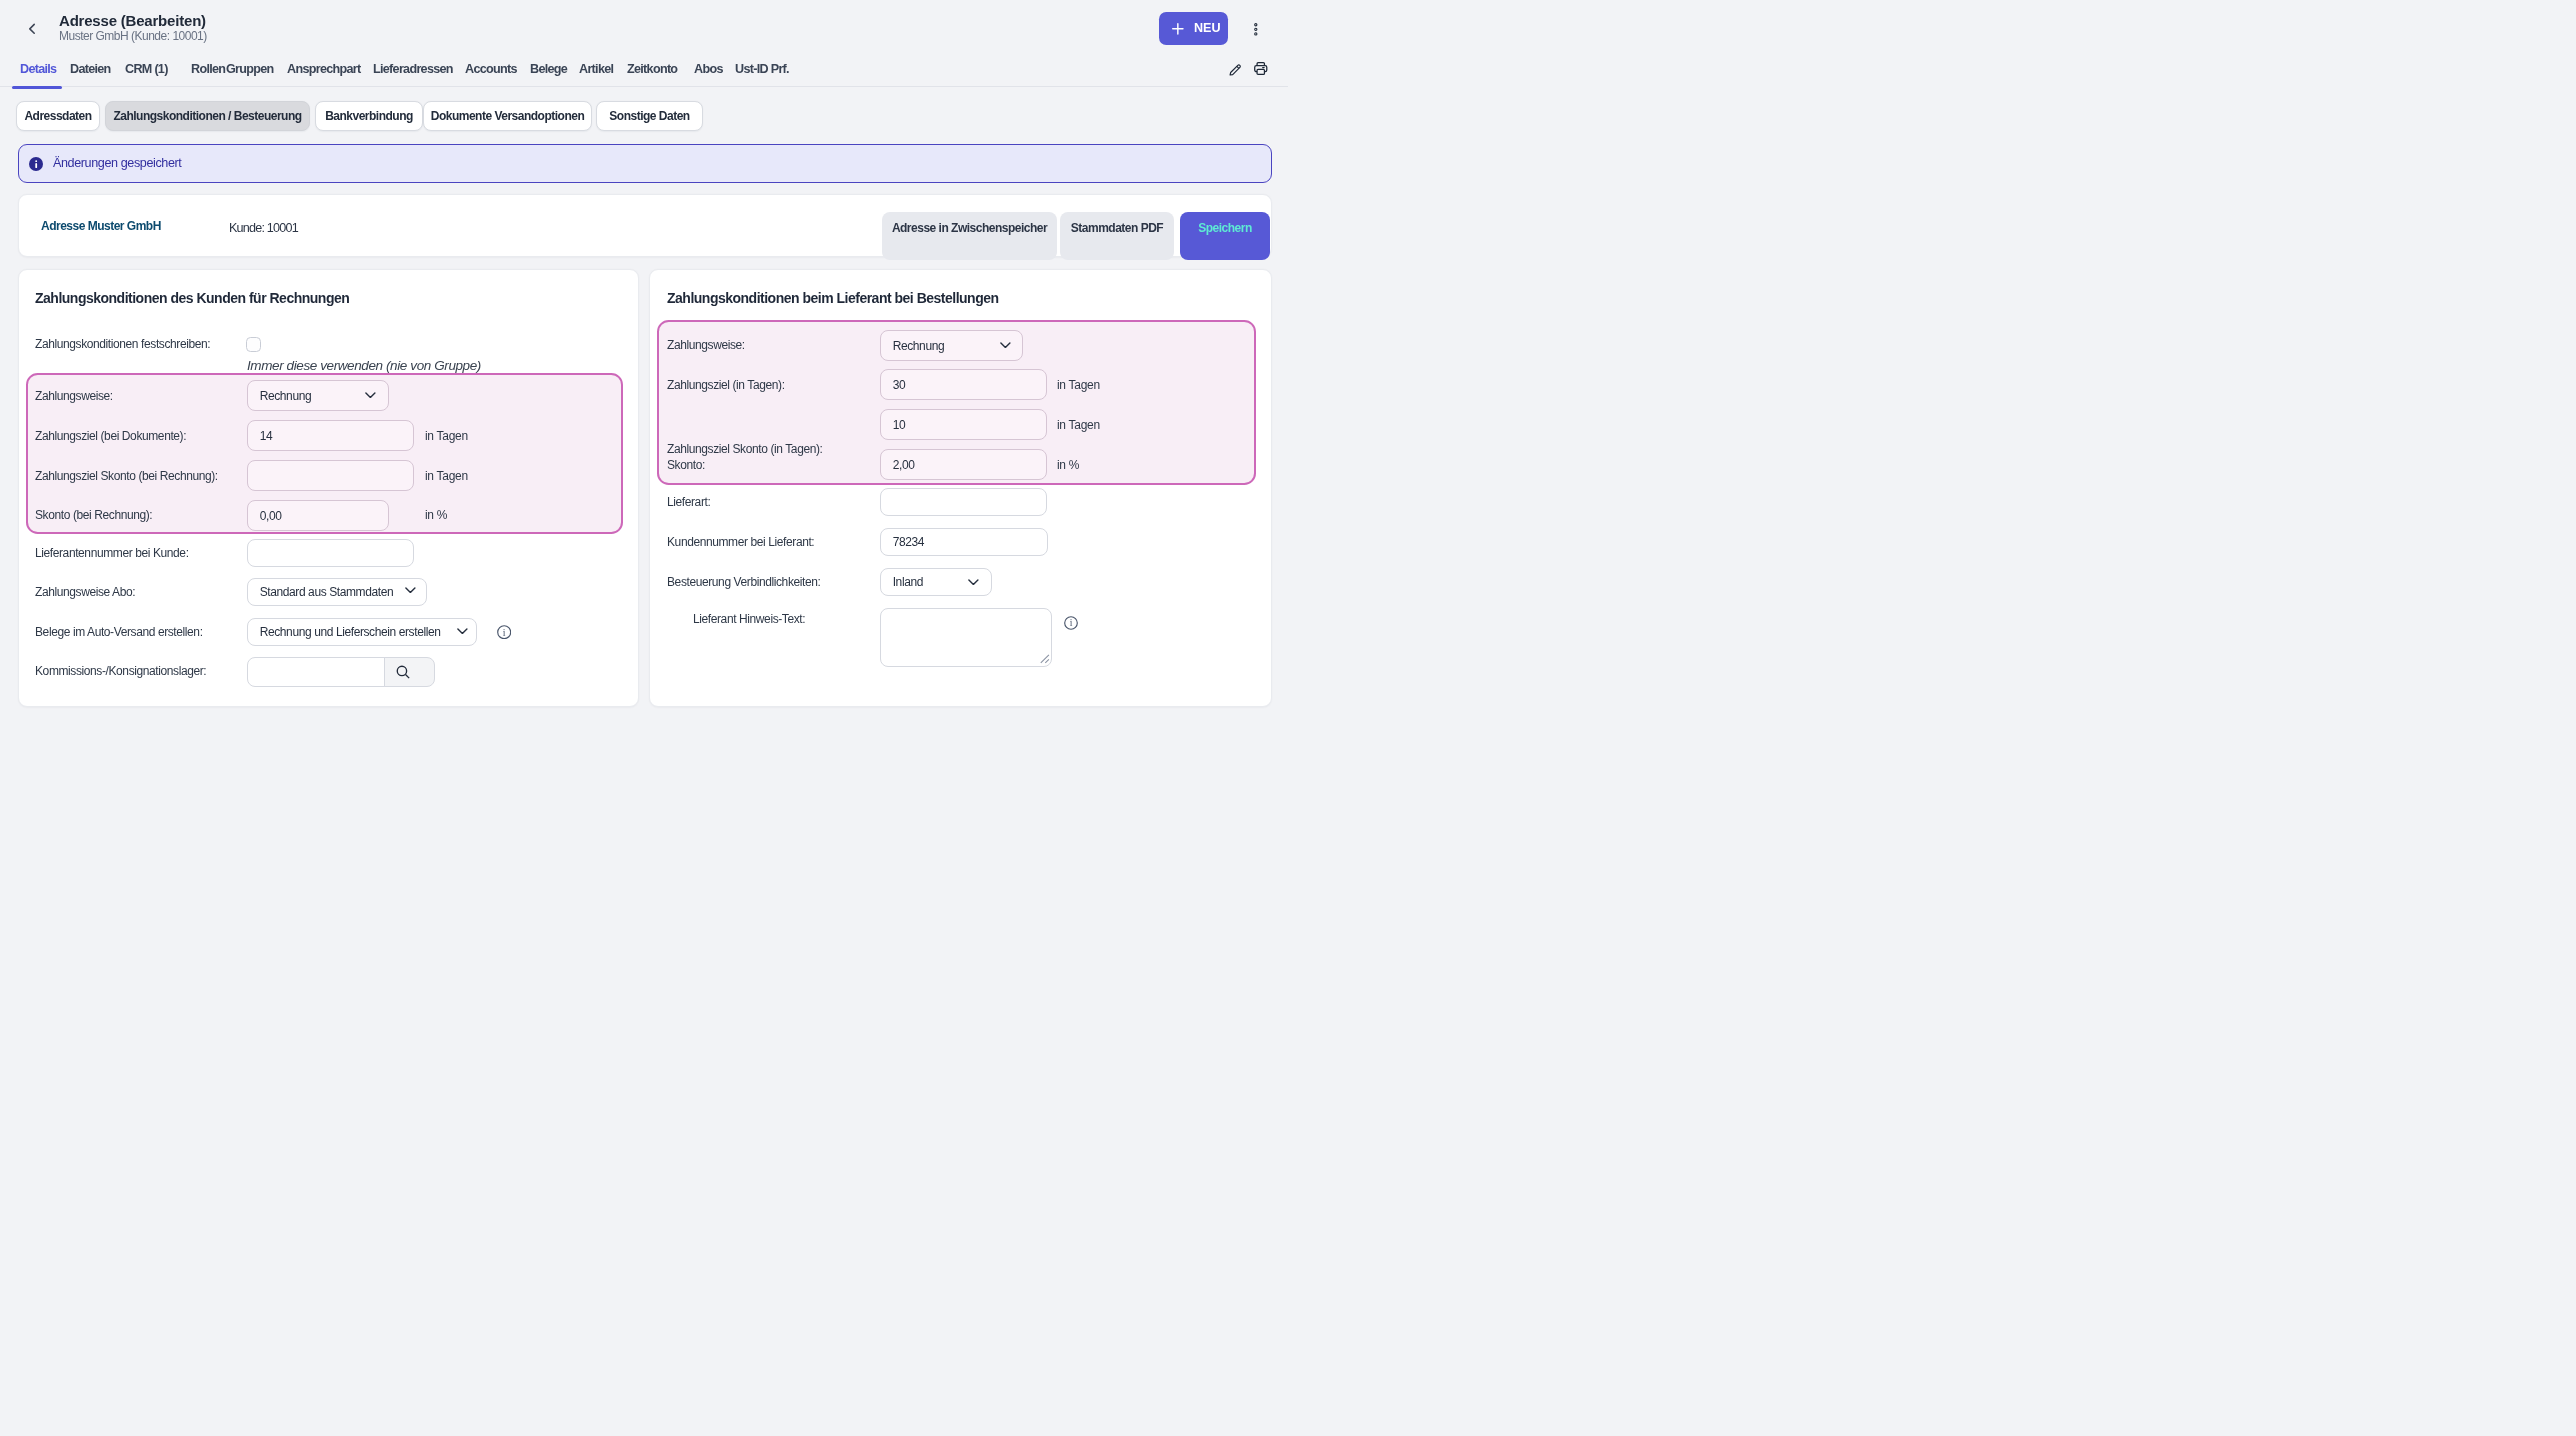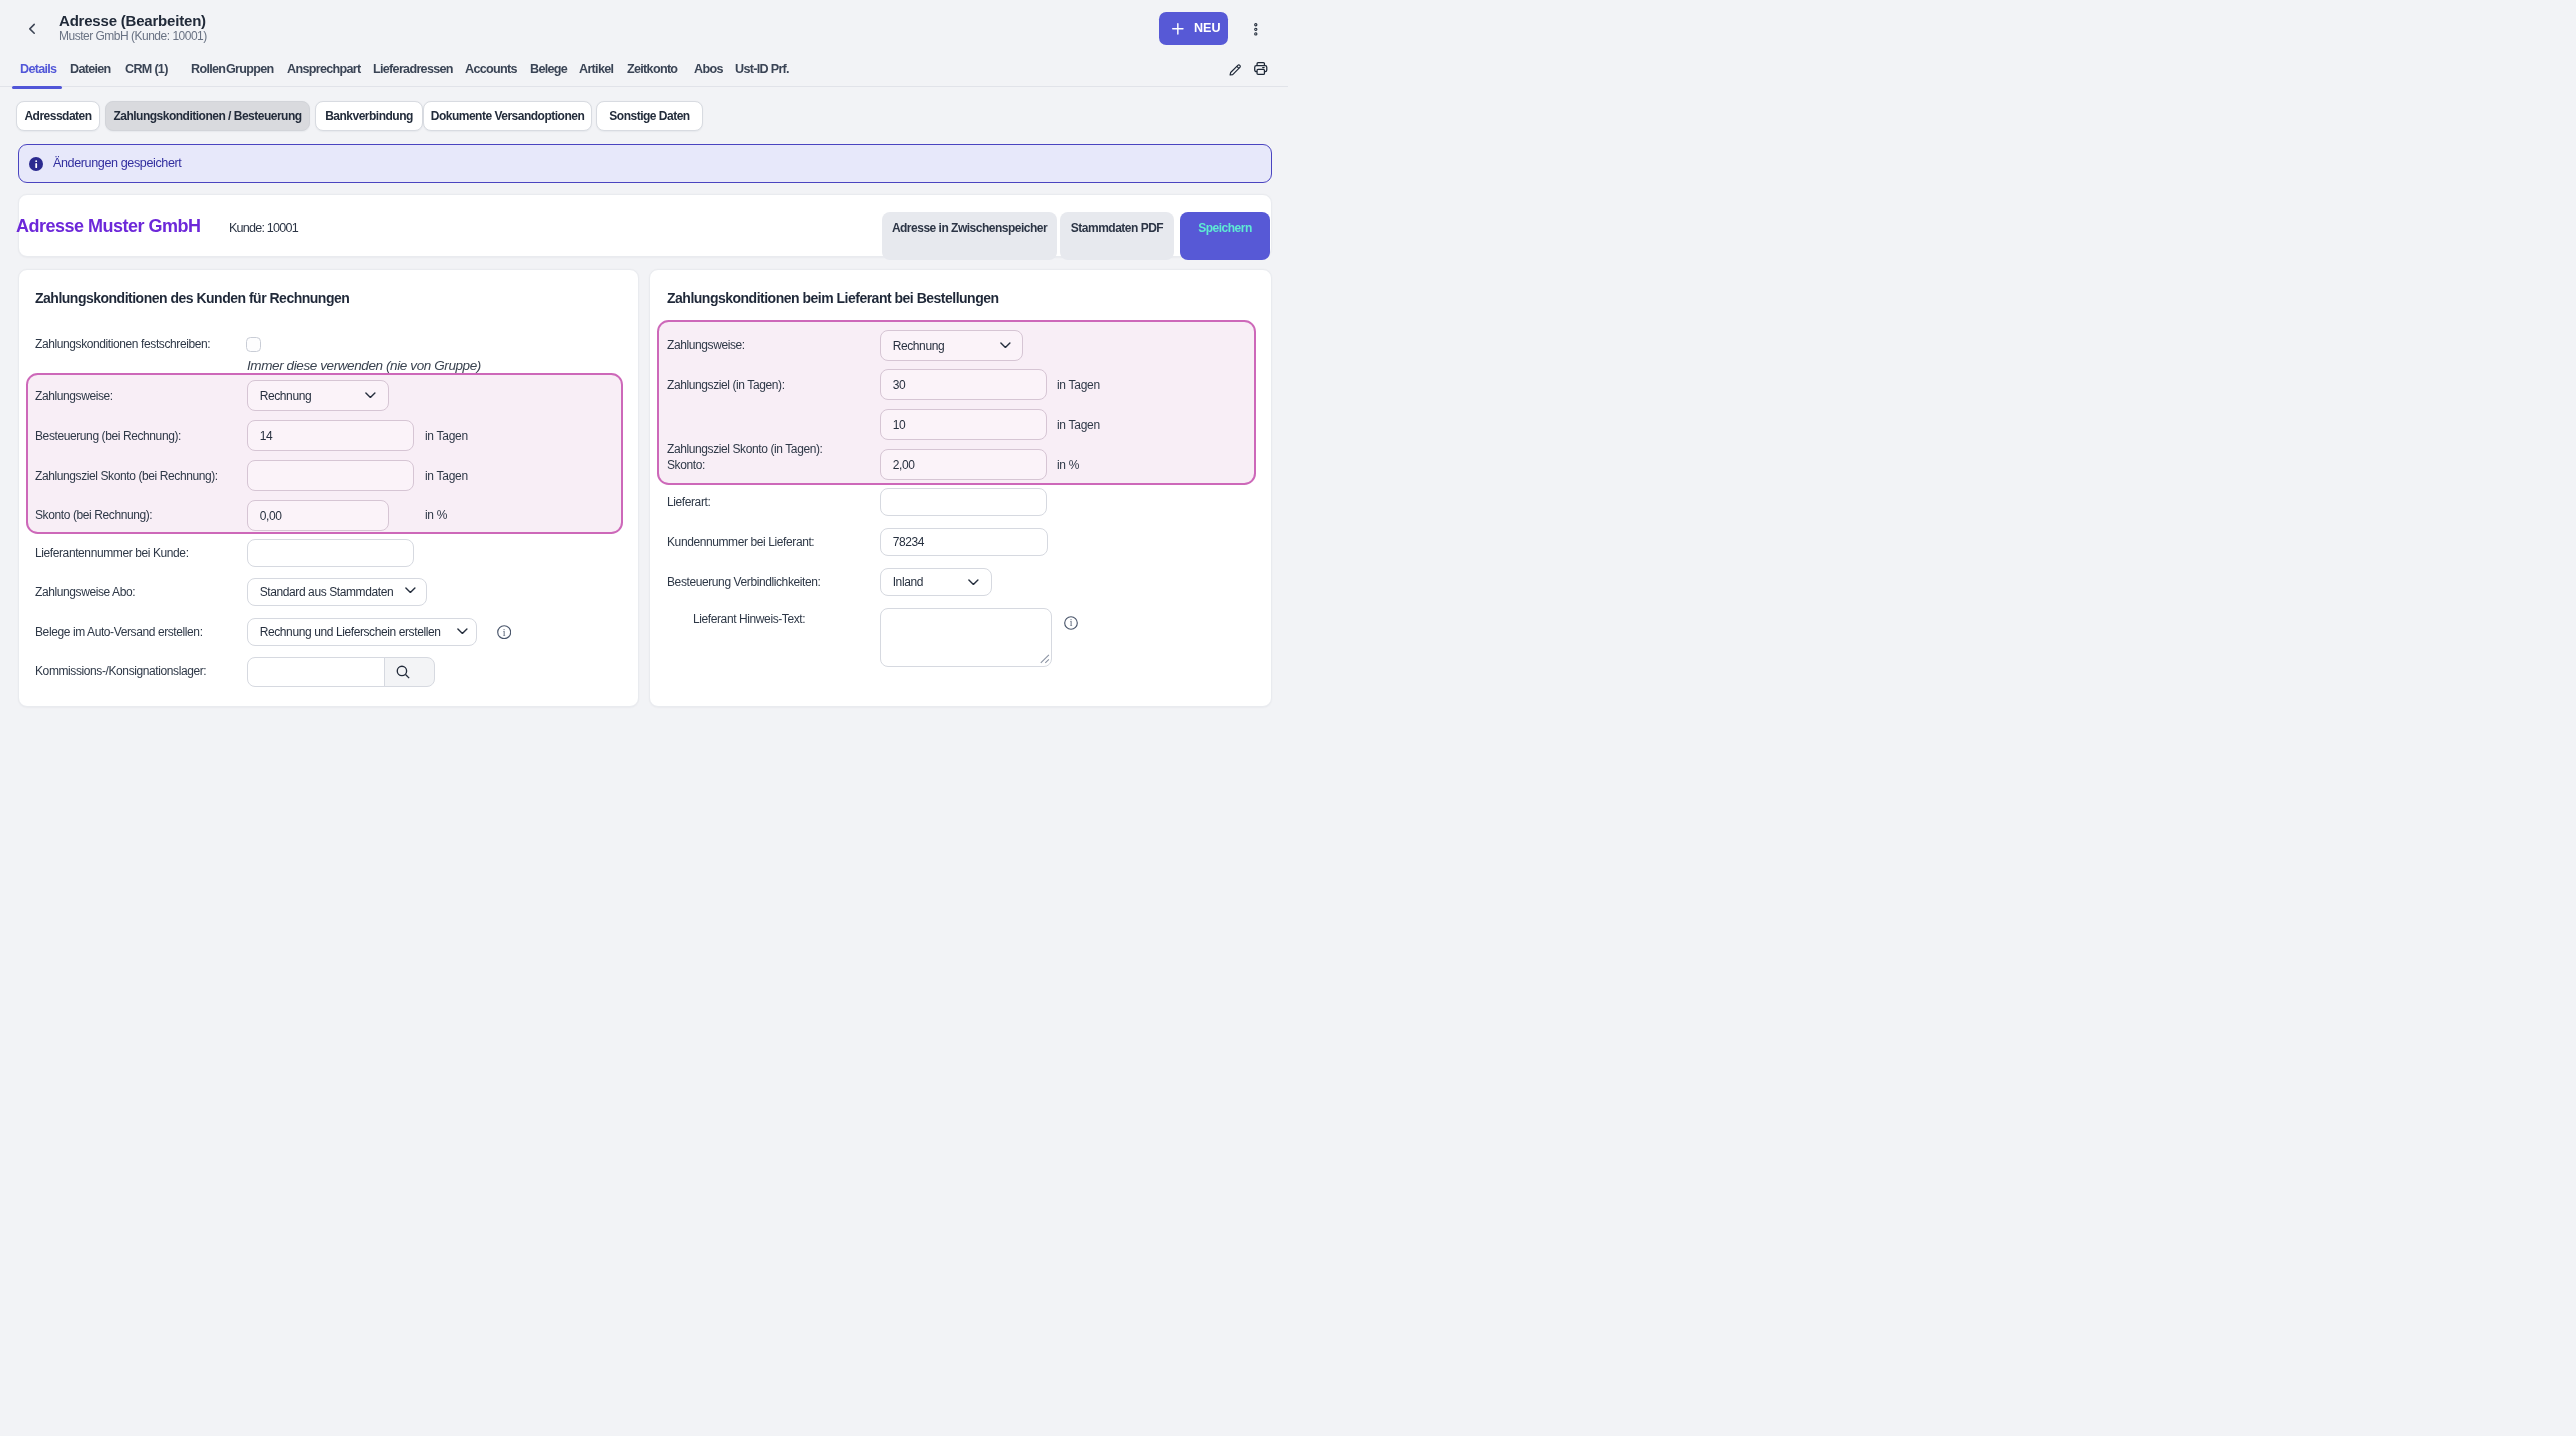--- a/index.html
+++ b/index.html
@@ -85,21 +85,21 @@
 <div class="abs" style="left:17.6px;top:144px;width:1254px;height:39px;background:#e7e8fa;border:1.4px solid #4a44c0;border-radius:9px;"></div>
 <div class="abs" style="left:29px;top:157px;width:14.4px;height:14.4px;background:#2b2a8f;border-radius:50%;"></div>
 <div class="abs" style="left:34px;top:158px;width:1.1px;"> </div>
 <svg class="abs" style="left:29px;top:157px" width="14.4" height="14.4" viewBox="0 0 16 16">
   <circle cx="8" cy="4.6" r="1.05" fill="#fff"></circle>
   <rect x="7" y="6.7" width="2" height="5.6" rx="1" fill="#fff"></rect>
 </svg>
 <div class="abs" style="left:53px;top:163px;transform:translateY(-50%);font-size:12.6px;letter-spacing:-0.4px;color:#322f9f;">Änderungen gespeichert</div>
 
 <div class="card" style="left:17.6px;top:194px;width:1254px;height:63px;"></div>
-<div class="abs" style="left:16px;top:226px;transform:translateY(-50%);font-size:18px;font-weight:bold;letter-spacing:-0.5px;color:#6d28d9;">Adresse Muster GmbH</div>
+<div class="abs" style="left:41px;top:226px;transform:translateY(-50%);font-size:12px;font-weight:bold;letter-spacing:-0.5px;color:#0c4a6e;">Adresse Muster GmbH</div>
 <div class="abs" style="left:229px;top:228px;transform:translateY(-50%);font-size:12.6px;letter-spacing:-0.8px;color:#2c3545;">Kunde: 10001</div>
 <div class="gbtn" style="left:882px;width:175px;">Adresse in Zwischenspeicher</div>
 <div class="gbtn" style="left:1060px;width:114px;">Stammdaten PDF</div>
 <div class="gbtn" style="left:1180px;width:90px;background:#5759d6;color:#5eead4;">Speichern</div>
 
 <div class="card" style="left:17.6px;top:269px;width:621px;height:438px;"></div>
 <div class="sectitle" style="left:35px;top:290px;">Zahlungskonditionen des Kunden für Rechnungen</div>
 
 <div class="lbl" style="left:35px;top:344px;">Zahlungskonditionen festschreiben:</div>
 <div class="abs" style="left:246px;top:337px;width:14.7px;height:14.7px;background:#fdfdfe;border:1.4px solid #c9cdd6;border-radius:4.5px;"></div>
@@ -108,21 +108,21 @@
 <div class="abs" style="left:26px;top:373px;width:597px;height:161px;background:#f8eef6;border:2.3px solid #cd68b9;border-radius:11.7px;"></div>
 
 <div class="lbl" style="left:35px;top:396px;">Zahlungsweise:</div>
 <div class="ctl pinkctl" style="left:247px;top:380px;width:142px;height:31px;">
     <span class="txt">Rechnung</span>
   </div>
 <svg class="chev" style="left:365px;top:392px;" viewBox="0 0 12 7">
     <path d="M1 1 L6 6 L11 1" fill="none" stroke="#27303f" stroke-width="1.6" stroke-linecap="round" stroke-linejoin="round"></path>
   </svg>
 
-<div class="lbl" style="left:35px;top:436px;">Besteuerung (bei Rechnung):</div>
+<div class="lbl" style="left:35px;top:436px;">Zahlungsziel (bei Dokumente):</div>
 <div class="ctl pinkctl" style="left:247px;top:420px;width:167px;height:31px;">
     <span class="txt">14</span>
   </div>
 <div class="unit" style="left:425px;top:436px;">in Tagen</div>
 
 <div class="lbl" style="left:35px;top:476px;">Zahlungsziel Skonto (bei Rechnung):</div>
 <div class="ctl pinkctl" style="left:247px;top:460px;width:167px;height:31px;"></div>
 <div class="unit" style="left:425px;top:476px;">in Tagen</div>
 
 <div class="lbl" style="left:35px;top:515px;">Skonto (bei Rechnung):</div>

